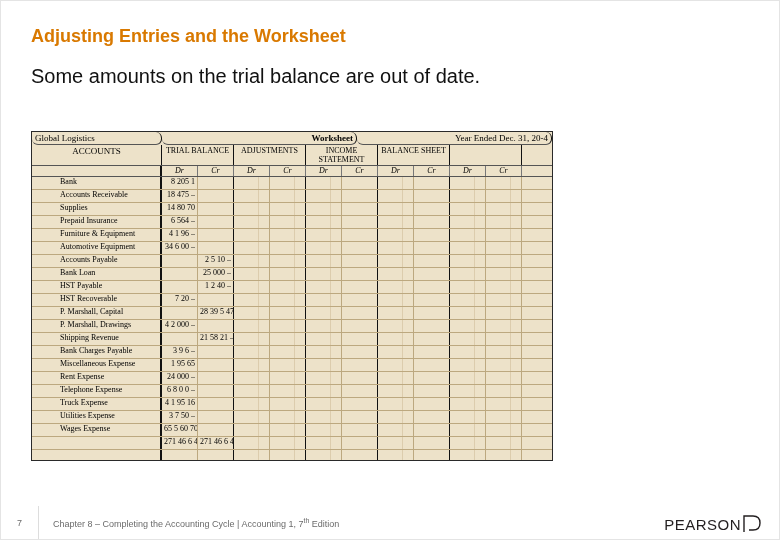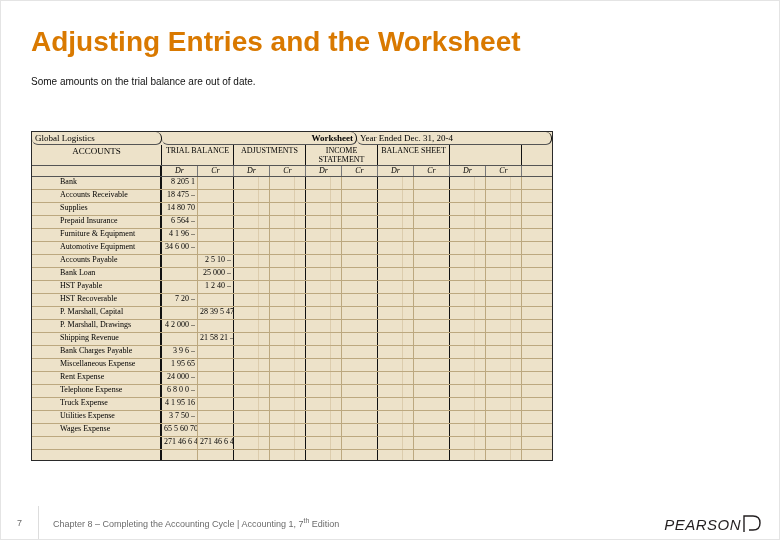--- a/index.html
+++ b/index.html
@@ -10,43 +10,43 @@
     position: relative;
   }
   .slide {
     position: absolute; left: 0; top: 0; width: 780px; height: 540px;
     background: #fff;
     border: 1px solid #e4e4e4;
   }
   .title {
     font-family: Verdana, Arial, sans-serif;
     font-weight: 700;
-    font-size: 28px;
+    font-size: 18px;
     color: #d97900;
     padding: 25px 0 0 30px;
   }
   .subtitle {
     font-family: Verdana, Arial, sans-serif;
-    font-size: 10px;
+    font-size: 20px;
     color: #111;
     padding: 18px 0 0 30px;
   }
   .ws-wrap {
     position: absolute;
     left: 30px; top: 130px;
     width: 522px; height: 330px;
     background: #ede2c9;
     border: 1px solid #2a2a2a;
     overflow: hidden;
     font-family: "Times New Roman", serif;
   }
   .ws-top { display: grid; grid-template-columns: 130px 1fr 1fr; font-size: 9px; }
   .ws-top > div { border-right: 1px solid #111; border-bottom: 1px solid #555; padding: 1px 3px; border-radius: 6px; }
   .ws-top .mid { text-align: right; font-weight: 600; }
-  .ws-top .rt { }
+  .ws-top .rt { text-align: right; }
   .drcr-row { display: grid; grid-template-columns: 130px 36px 36px 36px 36px 36px 36px 36px 36px 36px 36px; font-size: 8px; border-bottom: 1px solid #555; }
   .drcr-row > div { border-right: 1px solid #777; text-align: center; padding: 0 0 1px 0; font-style: italic; }
   .drcr-row > div:first-child { border-right: 2px solid #111; text-align: center; }
   .acct-label { border-right: 2px solid #111; text-align: center; font-size: 9px; }
   .section-row { display: grid; grid-template-columns: 130px 72px 72px 72px 72px 72px 1fr; font-size: 8px; border-bottom: 1px solid #555; }
   .section-row > div { border-right: 1px solid #111; text-align: center; padding: 1px 0; }
   .rows { }
   .row {
     display: grid;
     grid-template-columns: 130px 36px 36px 36px 36px 36px 36px 36px 36px 36px 36px;
@@ -80,21 +80,21 @@
   .chapter {
     font-size: 9px; color: #6b6b6b;
     padding-left: 14px;
     font-family: Verdana, Arial, sans-serif;
   }
   .sup { font-size: 7px; vertical-align: super; }
   .logo {
     position: absolute; right: 18px; bottom: 6px;
     display: flex; align-items: center; gap: 2px;
   }
-  .logo-text { font-family: Verdana, Arial, sans-serif; font-size: 15px; color: #231f20; letter-spacing: 0.5px; font-style: italic; }
+  .logo-text { font-family: Verdana, Arial, sans-serif; font-size: 15px; color: #231f20; letter-spacing: 0.5px; }
   .logo-mark { width: 20px; height: 18px; position: relative; }
   .logo-mark svg { width: 20px; height: 18px; }
 </style>
 </head>
 <body>
 
 <div class="slide">
   <h1 class="title">Adjusting Entries and the Worksheet</h1>
   <p class="subtitle">Some amounts on the trial balance are out of date.</p>
 

